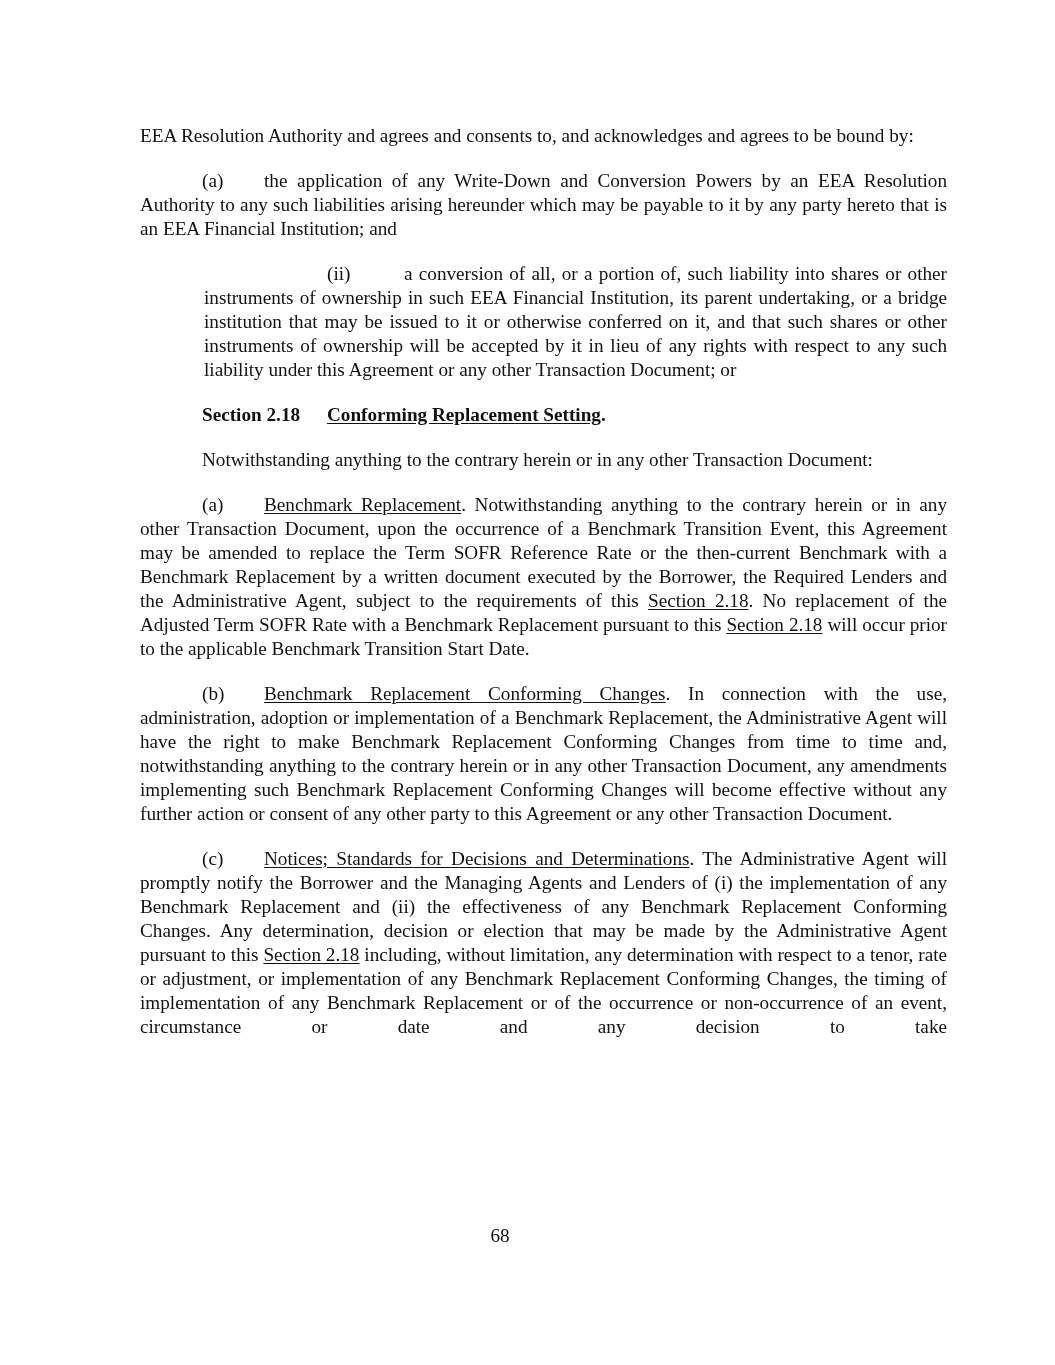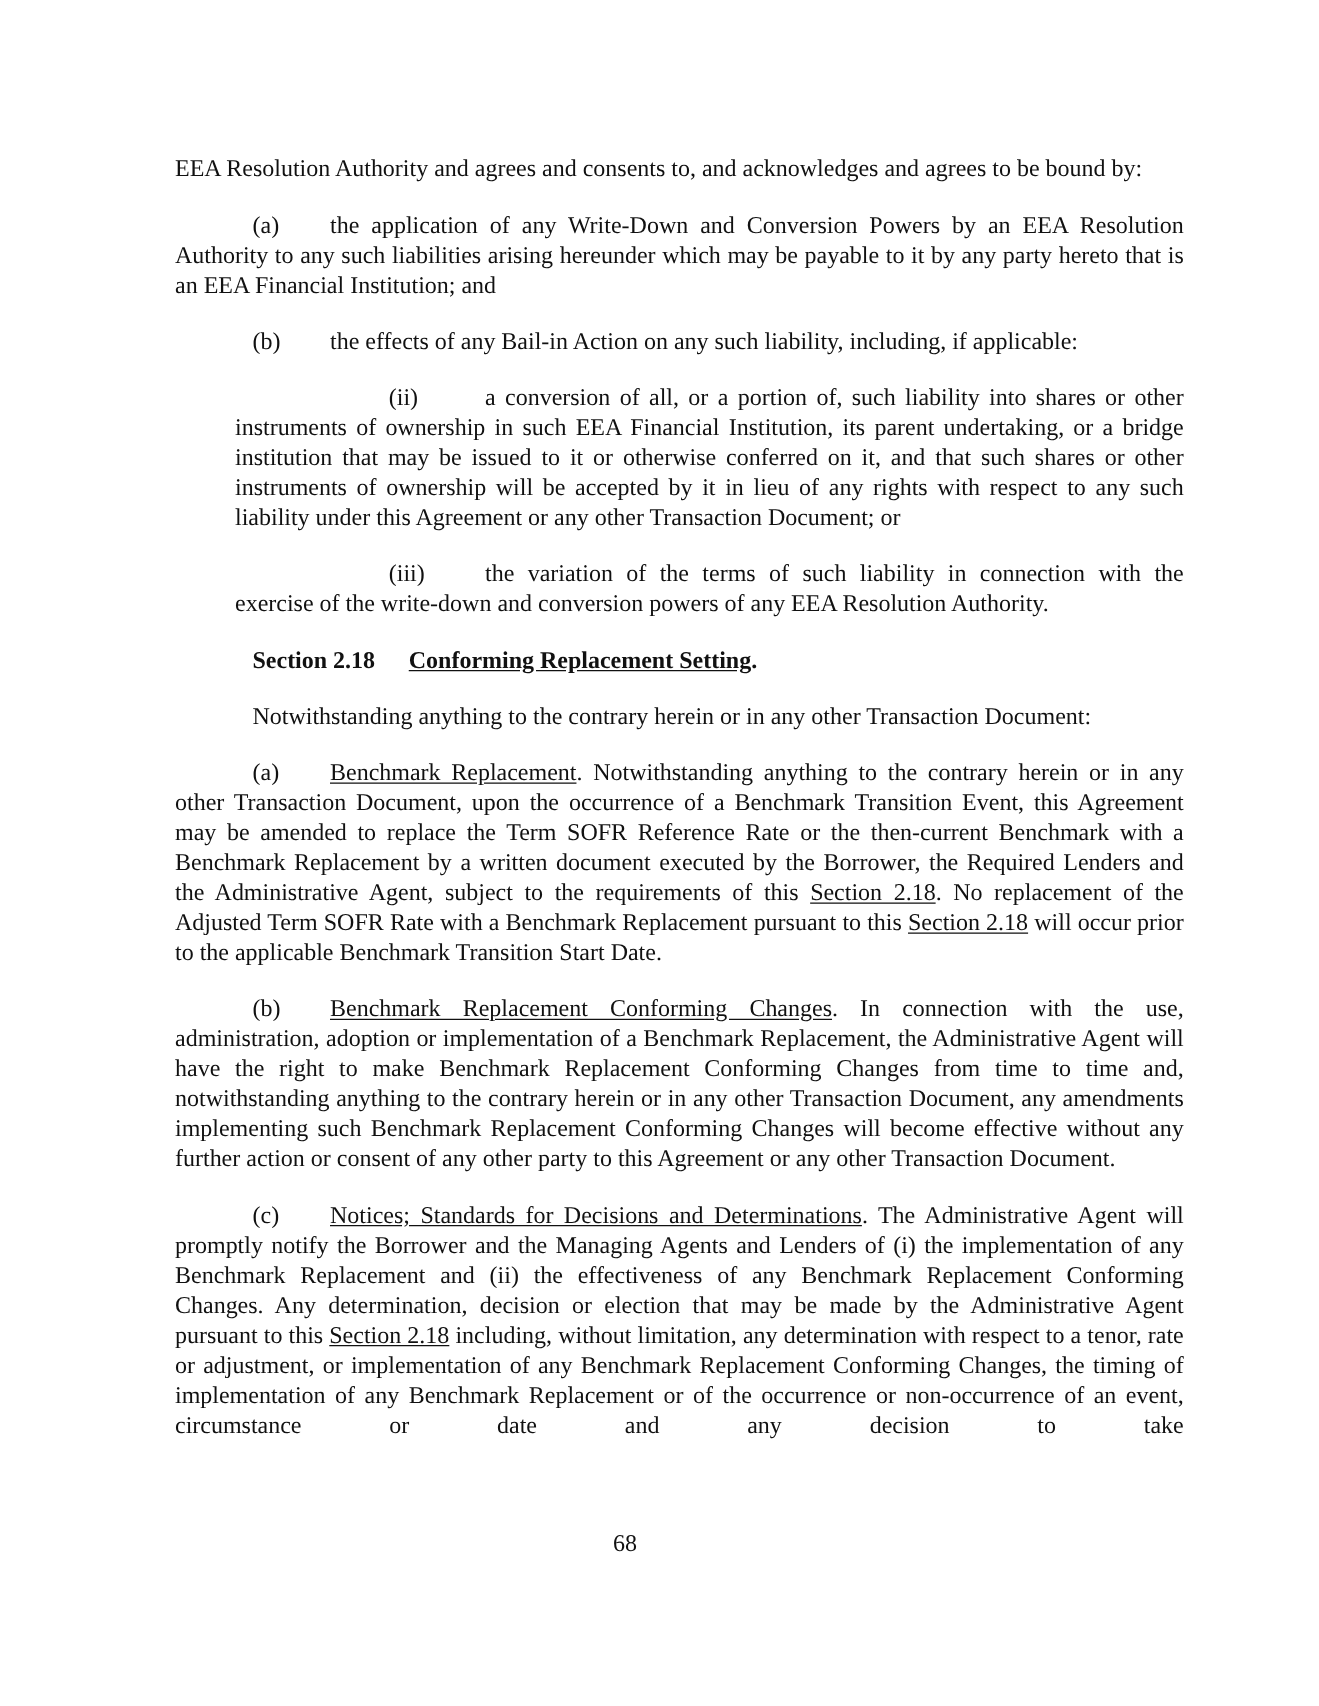--- a/index.html
+++ b/index.html
@@ -24,21 +24,21 @@
       width: 807px;
     }
     p {
       margin: 0 0 21px 0;
       text-align: justify;
       text-justify: inter-word;
     }
     .indent-first { text-indent: 62px; }
     .indent-b { padding-left: 62px; }
     .sub-item {
-      margin-left: 48px;
+      margin-left: 64px;
       text-indent: 123px;
     }
     .sub-item-solo {
       padding-left: 170px;
     }
     .lbl {
       display: inline-block;
       text-indent: 0;
     }
     .lbl-a { width: 62px; }
@@ -63,26 +63,24 @@
 <body>
 
 <div class="page">
 
   <p>
     <span>EEA Resolution Authority and agrees and consents to, and acknowledges and agrees to be bound by:</span>
   </p>
 
   <p class="indent-first"><span class="lbl lbl-a">(a)</span><span>the application of any Write-Down and Conversion Powers by an EEA Resolution Authority to any such liabilities arising hereunder which may be payable to it by any party hereto that is an EEA Financial Institution; and</span></p>
 
-  <p class="indent-b"><span class="lbl lbl-a">(b)</span><span>the effects of any Bail-in Action on any such liability, including, if applicable:</span></p>
 
 
   <p class="sub-item"><span class="lbl lbl-roman">(ii)</span><span>a conversion of all, or a portion of, such liability into shares or other instruments of ownership in such EEA Financial Institution, its parent undertaking, or a bridge institution that may be issued to it or otherwise conferred on it, and that such shares or other instruments of ownership will be accepted by it in lieu of any rights with respect to any such liability under this Agreement or any other Transaction Document; or</span></p>
 
-  <p class="sub-item"><span class="lbl lbl-roman">(iii)</span><span>the variation of the terms of such liability in connection with the exercise of the write-down and conversion powers of any EEA Resolution Authority.</span></p>
 
   <p class="section-heading"><span class="section-num">Section 2.18</span><span class="ul">Conforming Replacement Setting</span><span>.</span></p>
 
   <p class="notwith"><span>Notwithstanding anything to the contrary herein or in any other Transaction Document:</span></p>
 
   <p class="indent-first"><span class="lbl lbl-a">(a)</span><span class="ul">Benchmark Replacement</span><span>.  Notwithstanding anything to the contrary herein or in any other Transaction Document, upon the occurrence of a Benchmark Transition Event, this Agreement may be amended to replace the Term SOFR Reference Rate or the then-current Benchmark with a Benchmark Replacement by a written document executed by the Borrower, the Required Lenders and the Administrative Agent, subject to the requirements of this </span><span class="ul">Section 2.18</span><span>. No replacement of the Adjusted Term SOFR Rate with a Benchmark Replacement pursuant to this </span><span class="ul">Section 2.18</span><span> will occur prior to the applicable Benchmark Transition Start Date.</span></p>
 
   <p class="indent-first"><span class="lbl lbl-a">(b)</span><span class="ul">Benchmark Replacement Conforming Changes</span><span>.  In connection with the use, administration, adoption or implementation of a Benchmark Replacement, the Administrative Agent will have the right to make Benchmark Replacement Conforming Changes from time to time and, notwithstanding anything to the contrary herein or in any other Transaction Document, any amendments implementing such Benchmark Replacement Conforming Changes will become effective without any further action or consent of any other party to this Agreement or any other Transaction Document.</span></p>
 
   <p class="indent-first last-line-just"><span class="lbl lbl-a">(c)</span><span class="ul">Notices; Standards for Decisions and Determinations</span><span>.  The Administrative Agent will promptly notify the Borrower and the Managing Agents and Lenders of (i) the implementation of any Benchmark Replacement and (ii) the effectiveness of any Benchmark Replacement Conforming Changes.  Any determination, decision or election that may be made by the Administrative Agent pursuant to this </span><span class="ul">Section 2.18</span><span> including,  without limitation, any determination with respect to a tenor, rate or adjustment, or implementation of any Benchmark Replacement Conforming Changes, the timing of implementation of any Benchmark Replacement or of the occurrence or non-occurrence of an event, circumstance or date and any decision to take</span></p>

